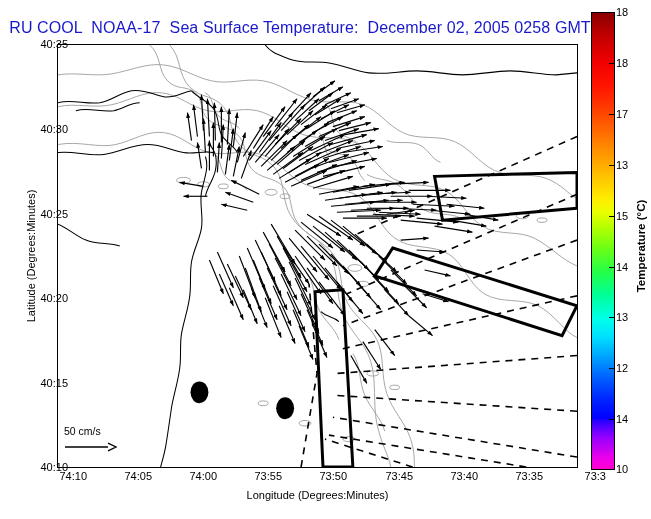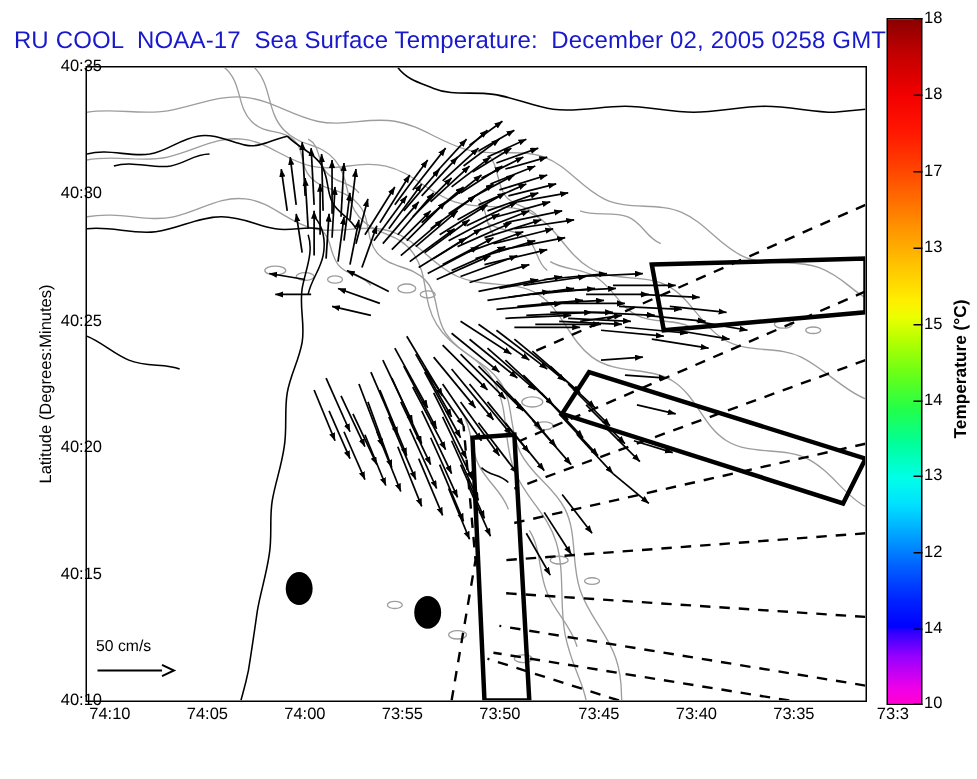--- a/index.html
+++ b/index.html
@@ -449,20 +449,21 @@
   <div class="xtick" style="left:27px">74:10</div>
   <div class="xtick" style="left:92px">74:05</div>
   <div class="xtick" style="left:157px">74:00</div>
   <div class="xtick" style="left:222px">73:55</div>
   <div class="xtick" style="left:287px">73:50</div>
   <div class="xtick" style="left:353px">73:45</div>
   <div class="xtick" style="left:418px">73:40</div>
   <div class="xtick" style="left:483px">73:35</div>
   <div class="xtick" style="left:546px">73:3</div>
 
+  <div class="xlabel">Longitude (Degrees:Minutes)</div>
   <div class="ylabel">Latitude (Degrees:Minutes)</div>
 
   <div class="cbar-wrap">
     <div class="cbar"></div>
   </div>
 
   <div class="cbar-tick" style="top:6px">18</div>
   <div class="cbar-tick" style="top:57px">18</div>
   <div class="cbar-tick" style="top:108px">17</div>
   <div class="cbar-tick" style="top:159px">13</div>

